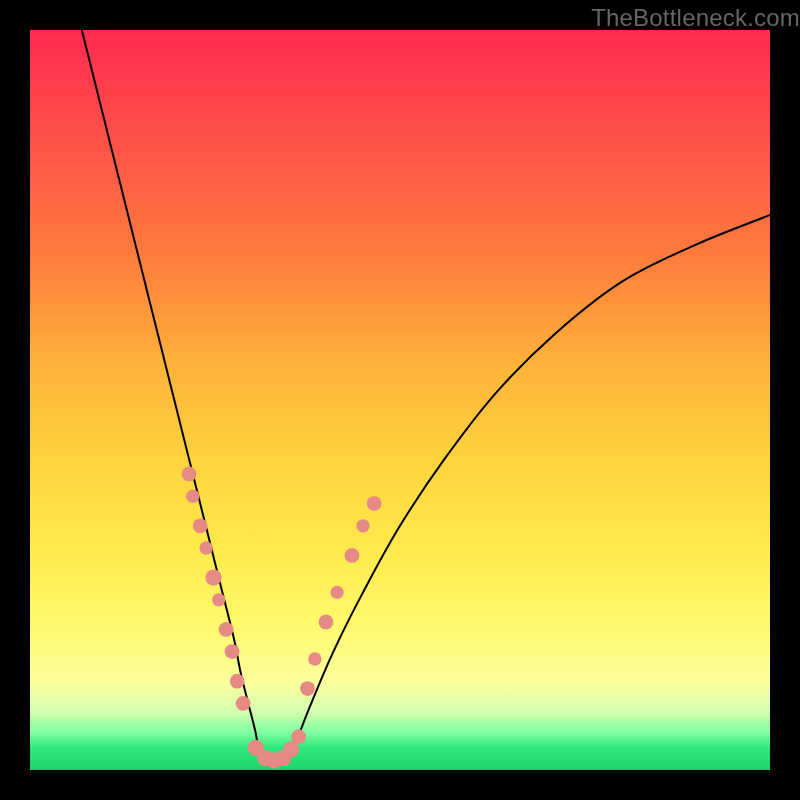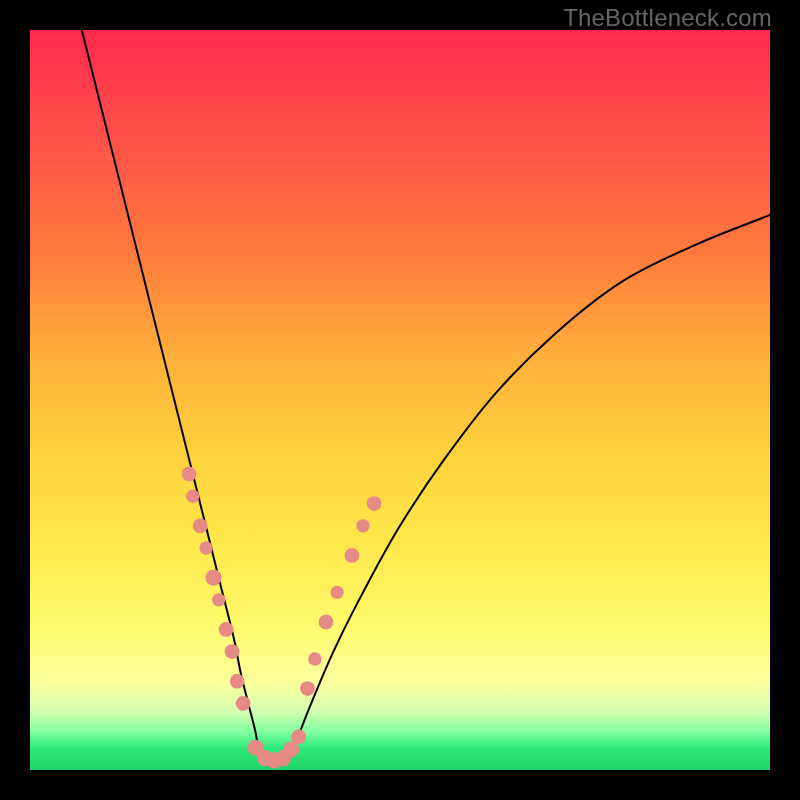--- a/index.html
+++ b/index.html
@@ -27,21 +27,21 @@
       #fff96a 80%,
       #fcff9a 88%,
       #d6ffb0 92%,
       #7dffa0 95%,
       #2fe87a 97%,
       #1dd468 100%);
   }
   .watermark {
     position: absolute;
     top: 4px;
-    right: 28px;
+    right: 0;
     color: #666;
     font-size: 24px;
     font-weight: 500;
     letter-spacing: 0.2px;
     z-index: 10;
   }
   svg.curves {
     position: absolute;
     left: 30px;
     top: 30px;

